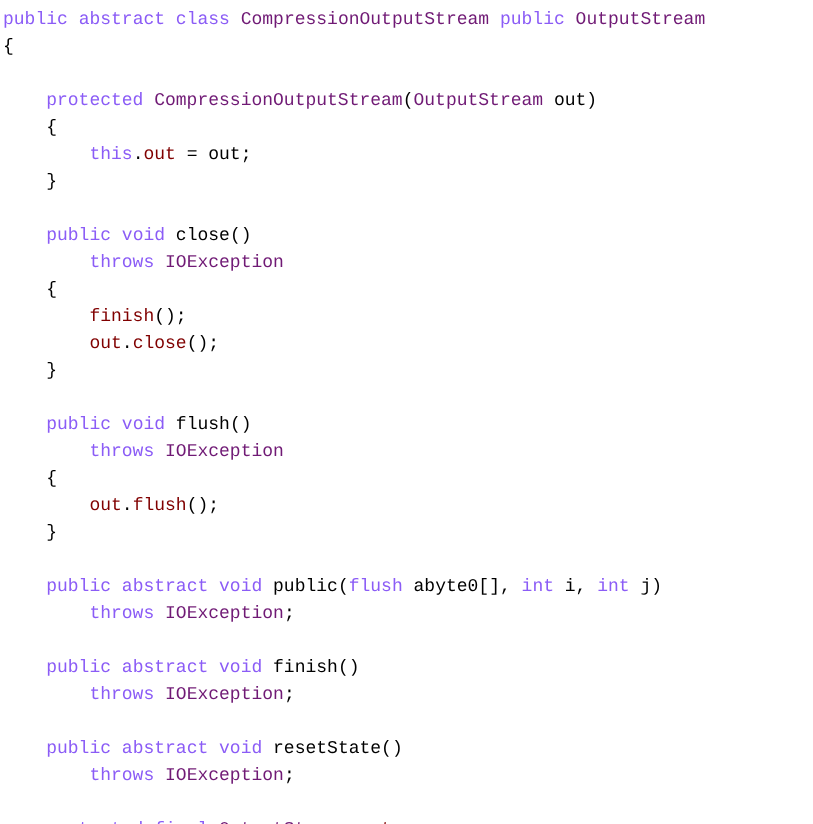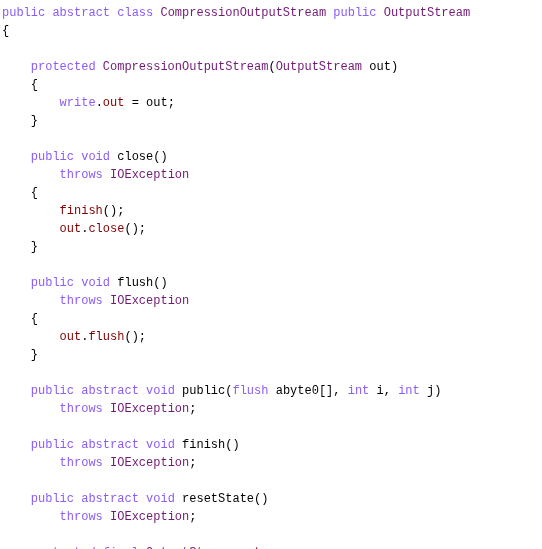--- a/index.html
+++ b/index.html
@@ -25,21 +25,21 @@
   .tab2 { display: inline-block; width: 8ch; }
 </style>
 </head>
 <body>
 
 <pre><span class="kw">public</span> <span class="kw">abstract</span> <span class="kw">class</span> <span class="type">CompressionOutputStream</span> <span class="kw">public</span> <span class="type">OutputStream</span>
 <span>{</span>
 
 <span class="tab1"></span><span class="kw">protected</span> <span class="type">CompressionOutputStream</span><span>(</span><span class="type">OutputStream</span> <span>out</span><span>)</span>
 <span class="tab1"></span><span>{</span>
-<span class="tab2"></span><span class="kw">write</span><span>.</span><span class="member">out</span> <span>=</span> <span>out</span><span>;</span>
+<span class="tab2"></span><span class="kw">this</span><span>.</span><span class="member">out</span> <span>=</span> <span>out</span><span>;</span>
 <span class="tab1"></span><span>}</span>
 
 <span class="tab1"></span><span class="kw">public</span> <span class="kw">void</span> <span>close</span><span>(</span><span>)</span>
 <span class="tab2"></span><span class="kw">throws</span> <span class="type">IOException</span>
 <span class="tab1"></span><span>{</span>
 <span class="tab2"></span><span class="member">finish</span><span>(</span><span>)</span><span>;</span>
 <span class="tab2"></span><span class="member">out</span><span>.</span><span class="member">close</span><span>(</span><span>)</span><span>;</span>
 <span class="tab1"></span><span>}</span>
 
 <span class="tab1"></span><span class="kw">public</span> <span class="kw">void</span> <span>flush</span><span>(</span><span>)</span>

